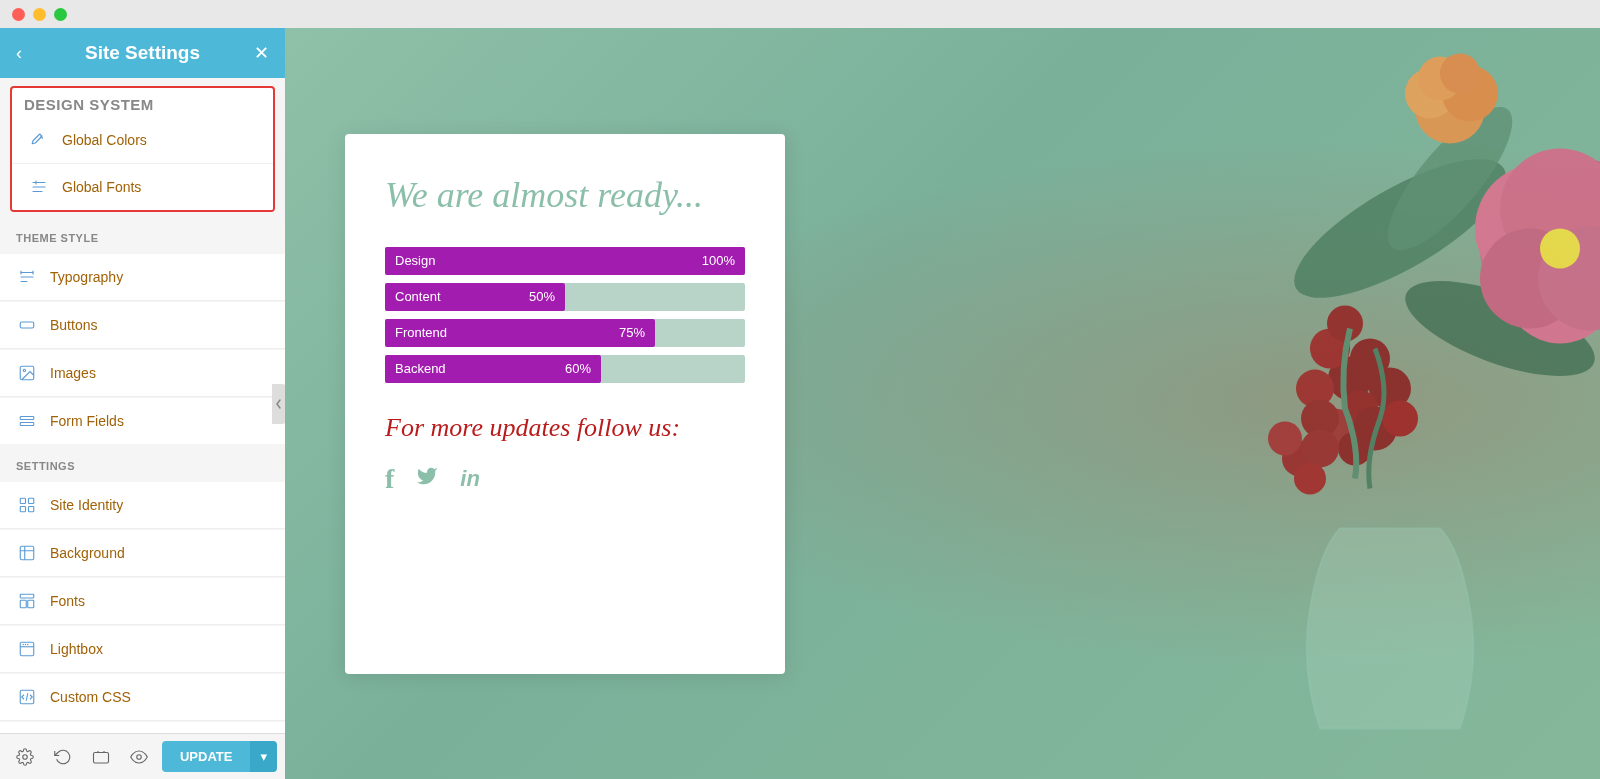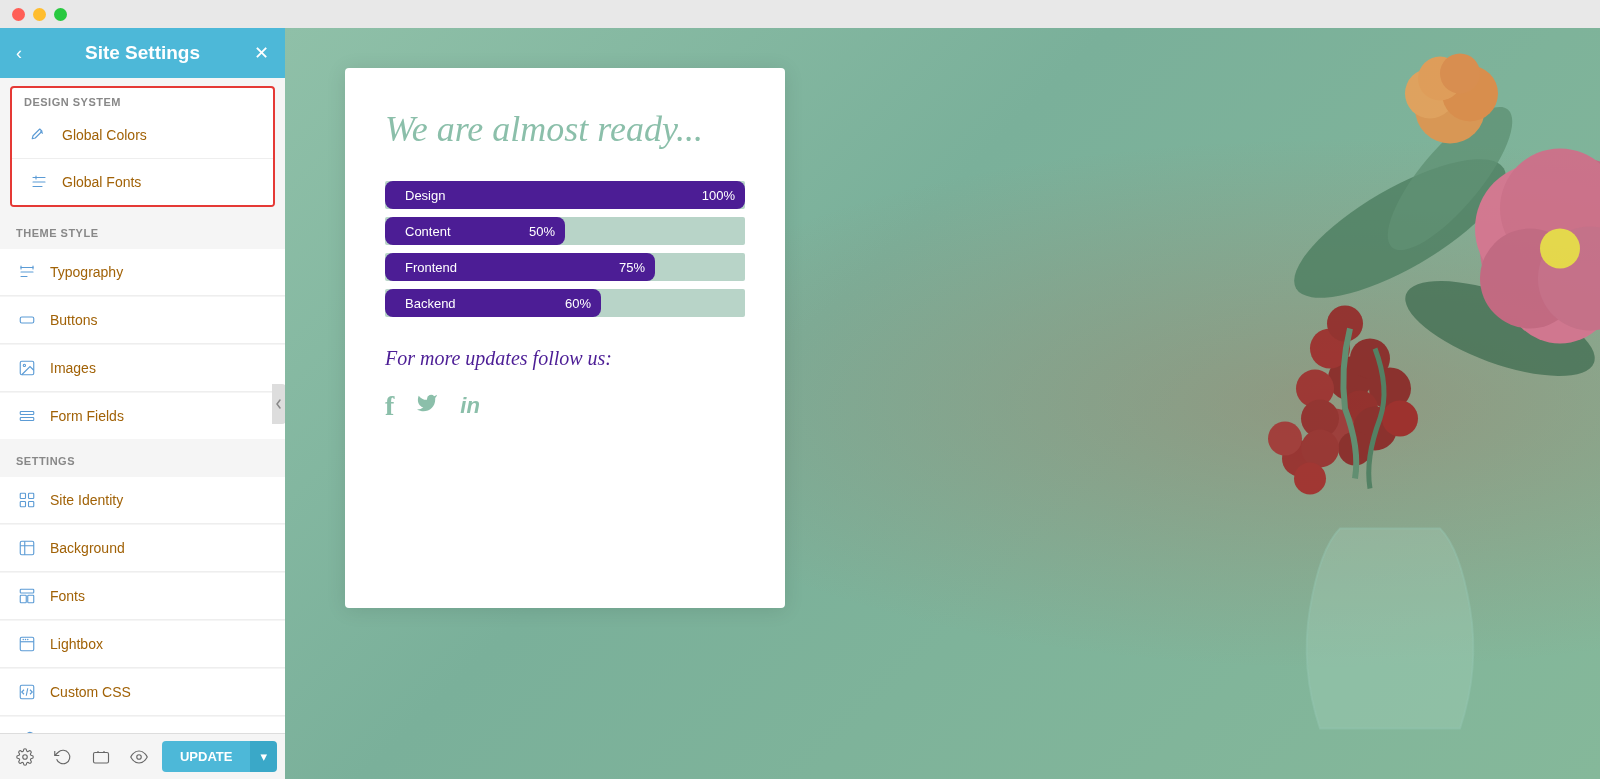--- a/index.html
+++ b/index.html
@@ -96,21 +96,21 @@
     
     .design-system-section {
       margin: 8px 10px;
       border: 2px solid #e53935;
       border-radius: 4px;
       background: white;
       overflow: hidden;
     }
 
     .design-system-label {
-      font-size: 11px;
+      font-size: 15px;
       font-weight: 600;
       color: #888;
       padding: 8px 12px 4px;
       letter-spacing: 0.5px;
     }
 
     .sidebar-item {
       display: flex;
       align-items: center;
       padding: 12px 16px;
@@ -173,21 +173,21 @@
       cursor: pointer;
       z-index: 10;
     }
 
     
     .canvas-area {
       flex: 1;
       background: linear-gradient(135deg, #8bbfa8 0%, #7ab09a 50%, #6ba090 100%);
       position: relative;
       display: flex;
-      align-items: flex-start;
+      align-items: center;
       justify-content: flex-start;
       padding: 40px 60px;
       overflow: hidden;
     }
 
     
     .canvas-bg {
       position: absolute;
       top: 0; left: 0; right: 0; bottom: 0;
       background: 
@@ -230,45 +230,45 @@
       background: #b8d4c8;
       border-radius: 2px;
       height: 28px;
       position: relative;
       overflow: visible;
       display: flex;
       align-items: center;
     }
 
     .progress-bar-fill {
-      background: #4c1d95;
+      background: #a21caf;
       height: 100%;
-      border-radius: 8px;
-      display: flex;
-      align-items: center;
-      padding: 0 20px;
+      border-radius: 2px;
+      display: flex;
+      align-items: center;
+      padding: 0 10px;
       position: relative;
     }
 
     .progress-label {
       font-size: 13px;
       color: white;
       white-space: nowrap;
     }
 
     .progress-percent {
       position: absolute;
       right: 10px;
       font-size: 13px;
       color: white;
     }
 
     .preview-subtitle {
-      font-size: 20px;
-      color: #4c1d95;
+      font-size: 26px;
+      color: #b91c1c;
       font-style: italic;
       font-family: Georgia, serif;
       margin-bottom: 20px;
     }
 
     .social-icons {
       display: flex;
       gap: 20px;
       align-items: center;
     }

